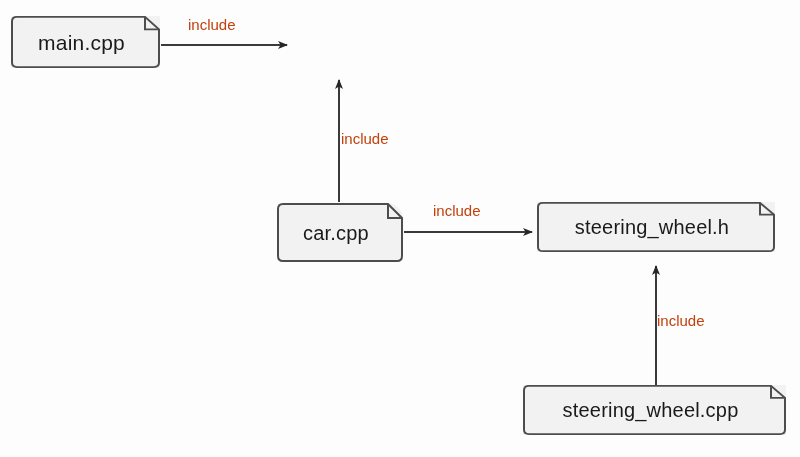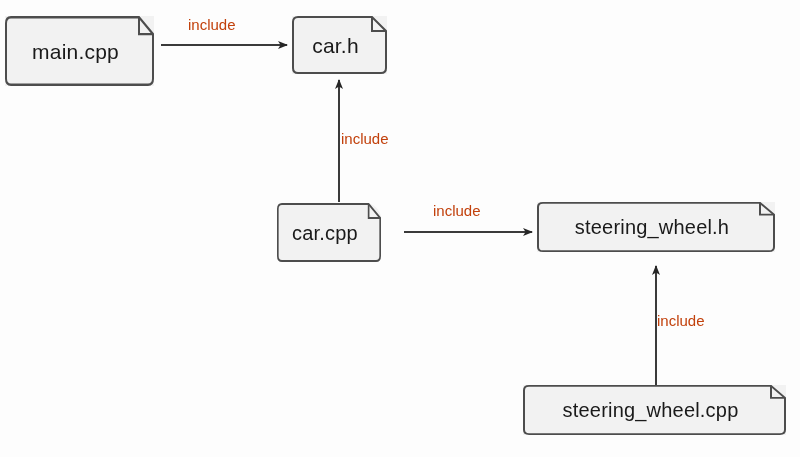--- a/index.html
+++ b/index.html
@@ -44,23 +44,23 @@
     height: 100%;
     overflow: visible;
   }
   .node-label {
     position: relative;
     z-index: 2;
     line-height: 1;
     padding-right: 8px;
   }
   
-  #node-main-cpp      { left: 5px;  top: 16px;  width: 149px; height: 70px;  }
+  #node-main-cpp      { left: 11px;  top: 16px;  width: 149px; height: 52px;  }
   #node-car-h         { left: 292px; top: 16px;  width: 95px;  height: 58px;  }
-  #node-car-cpp       { left: 277px; top: 203px; width: 104px; height: 59px; border-radius: 16px;  }
+  #node-car-cpp       { left: 277px; top: 203px; width: 126px; height: 59px; border-radius: 16px;  }
   #node-sw-h          { left: 537px; top: 202px; width: 238px; height: 50px;  }
   #node-sw-cpp        { left: 523px; top: 385px; width: 263px; height: 50px;  }
 
   #node-main-cpp .node-label { font-size: 21px; }
   #node-car-h .node-label    { font-size: 21px; }
   #node-car-cpp .node-label  { font-size: 20px; }
   #node-sw-h .node-label     { font-size: 20px; }
   #node-sw-cpp .node-label   { font-size: 20px; }
 
   
@@ -114,27 +114,20 @@
   <div class="edge-label" id="label-swcpp-to-swh">include</div>
 
   <div class="node" id="node-main-cpp">
     <svg class="node-svg" viewBox="0 0 149 58" preserveAspectRatio="none" xmlns="http://www.w3.org/2000/svg">
       <path d="M6,1 L134,1 L148,15 L148,52 Q148,57 143,57 L6,57 Q1,57 1,52 L1,6 Q1,1 6,1 Z" fill="#f2f2f2" stroke="#4d4d4d" stroke-width="2"></path>
       <path d="M134,1 L134,15 L148,15" fill="none" stroke="#4d4d4d" stroke-width="2"></path>
     </svg>
     <span class="node-label">main.cpp</span>
   </div>
 
-  <div class="node" id="node-car-h">
-    <svg class="node-svg" viewBox="0 0 95 58" preserveAspectRatio="none" xmlns="http://www.w3.org/2000/svg">
-      <path d="M6,1 L80,1 L94,15 L94,52 Q94,57 89,57 L6,57 Q1,57 1,52 L1,6 Q1,1 6,1 Z" fill="#f2f2f2" stroke="#4d4d4d" stroke-width="2"></path>
-      <path d="M80,1 L80,15 L94,15" fill="none" stroke="#4d4d4d" stroke-width="2"></path>
-    </svg>
-    <span class="node-label">car.h</span>
-  </div>
 
   <div class="node" id="node-car-cpp">
     <svg class="node-svg" viewBox="0 0 126 59" preserveAspectRatio="none" xmlns="http://www.w3.org/2000/svg">
       <path d="M6,1 L111,1 L125,15 L125,53 Q125,58 120,58 L6,58 Q1,58 1,53 L1,6 Q1,1 6,1 Z" fill="#f2f2f2" stroke="#4d4d4d" stroke-width="2"></path>
       <path d="M111,1 L111,15 L125,15" fill="none" stroke="#4d4d4d" stroke-width="2"></path>
     </svg>
     <span class="node-label">car.cpp</span>
   </div>
 
   <div class="node" id="node-sw-h">

